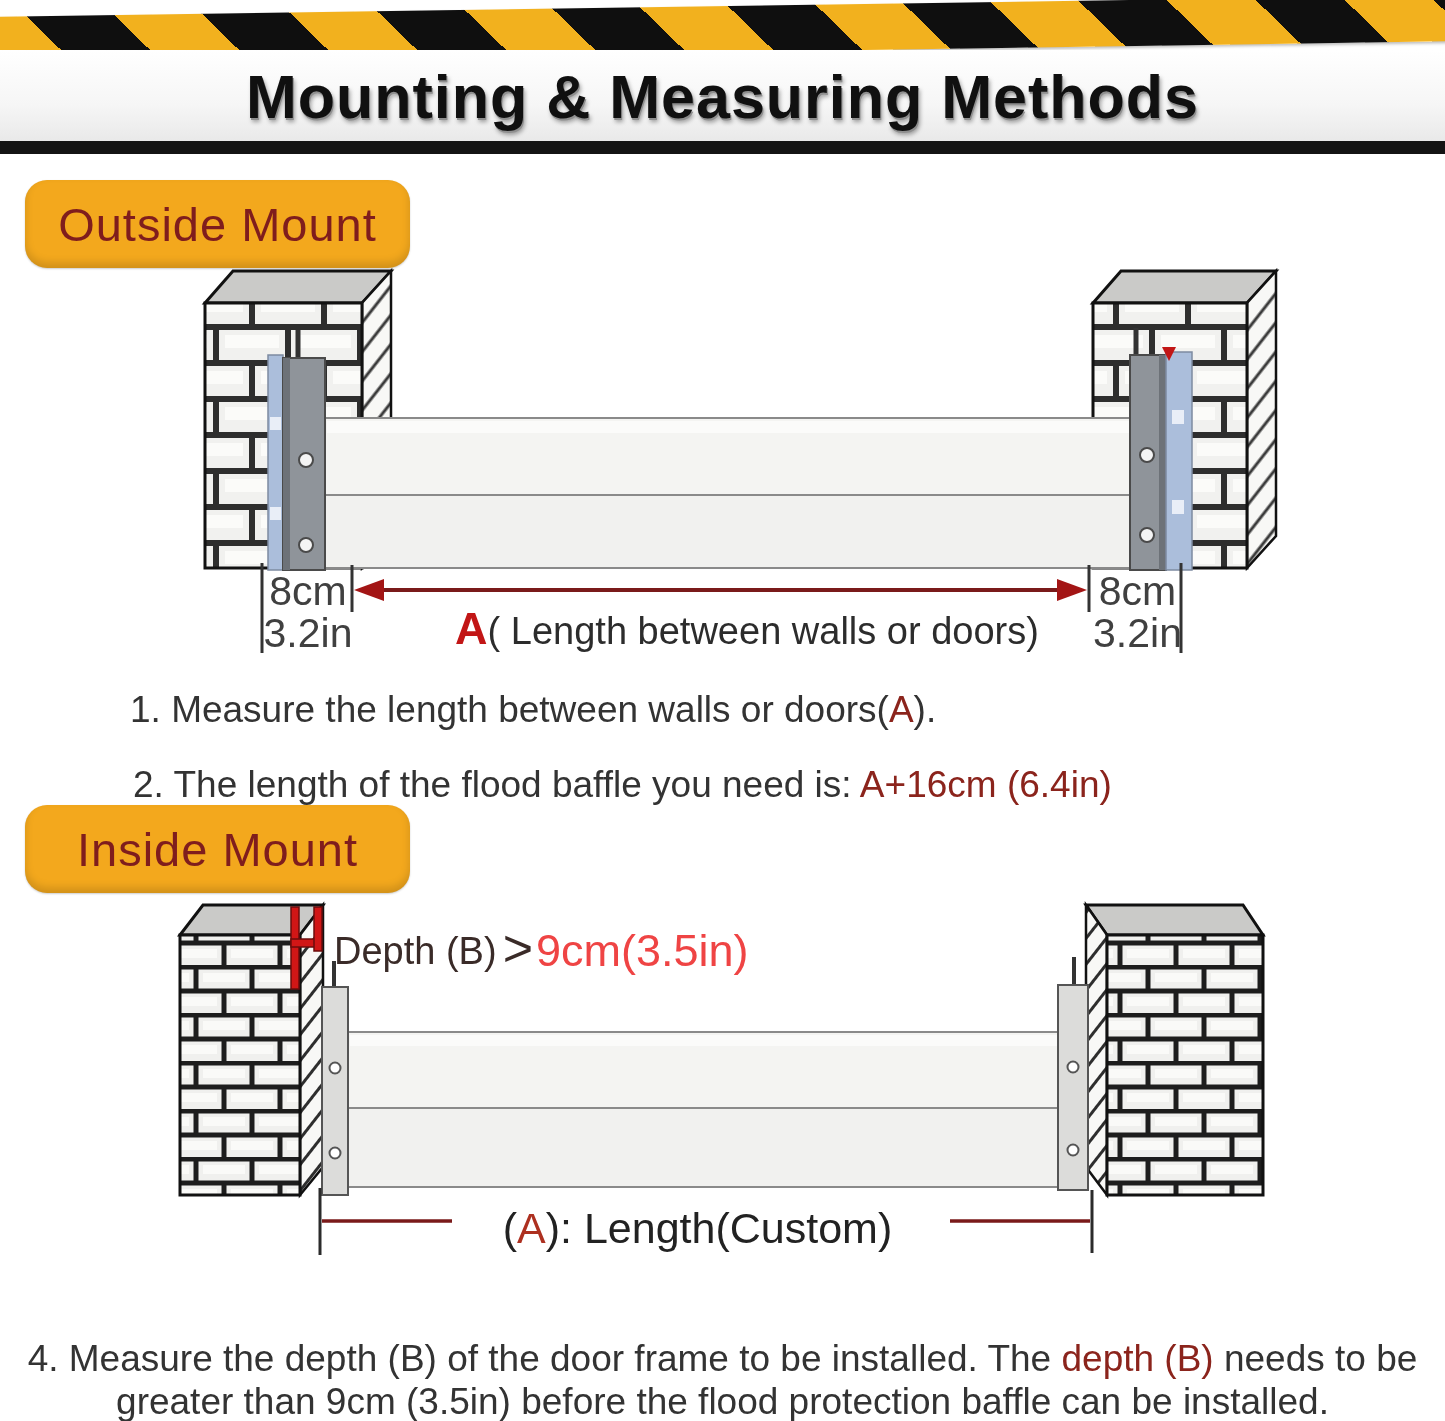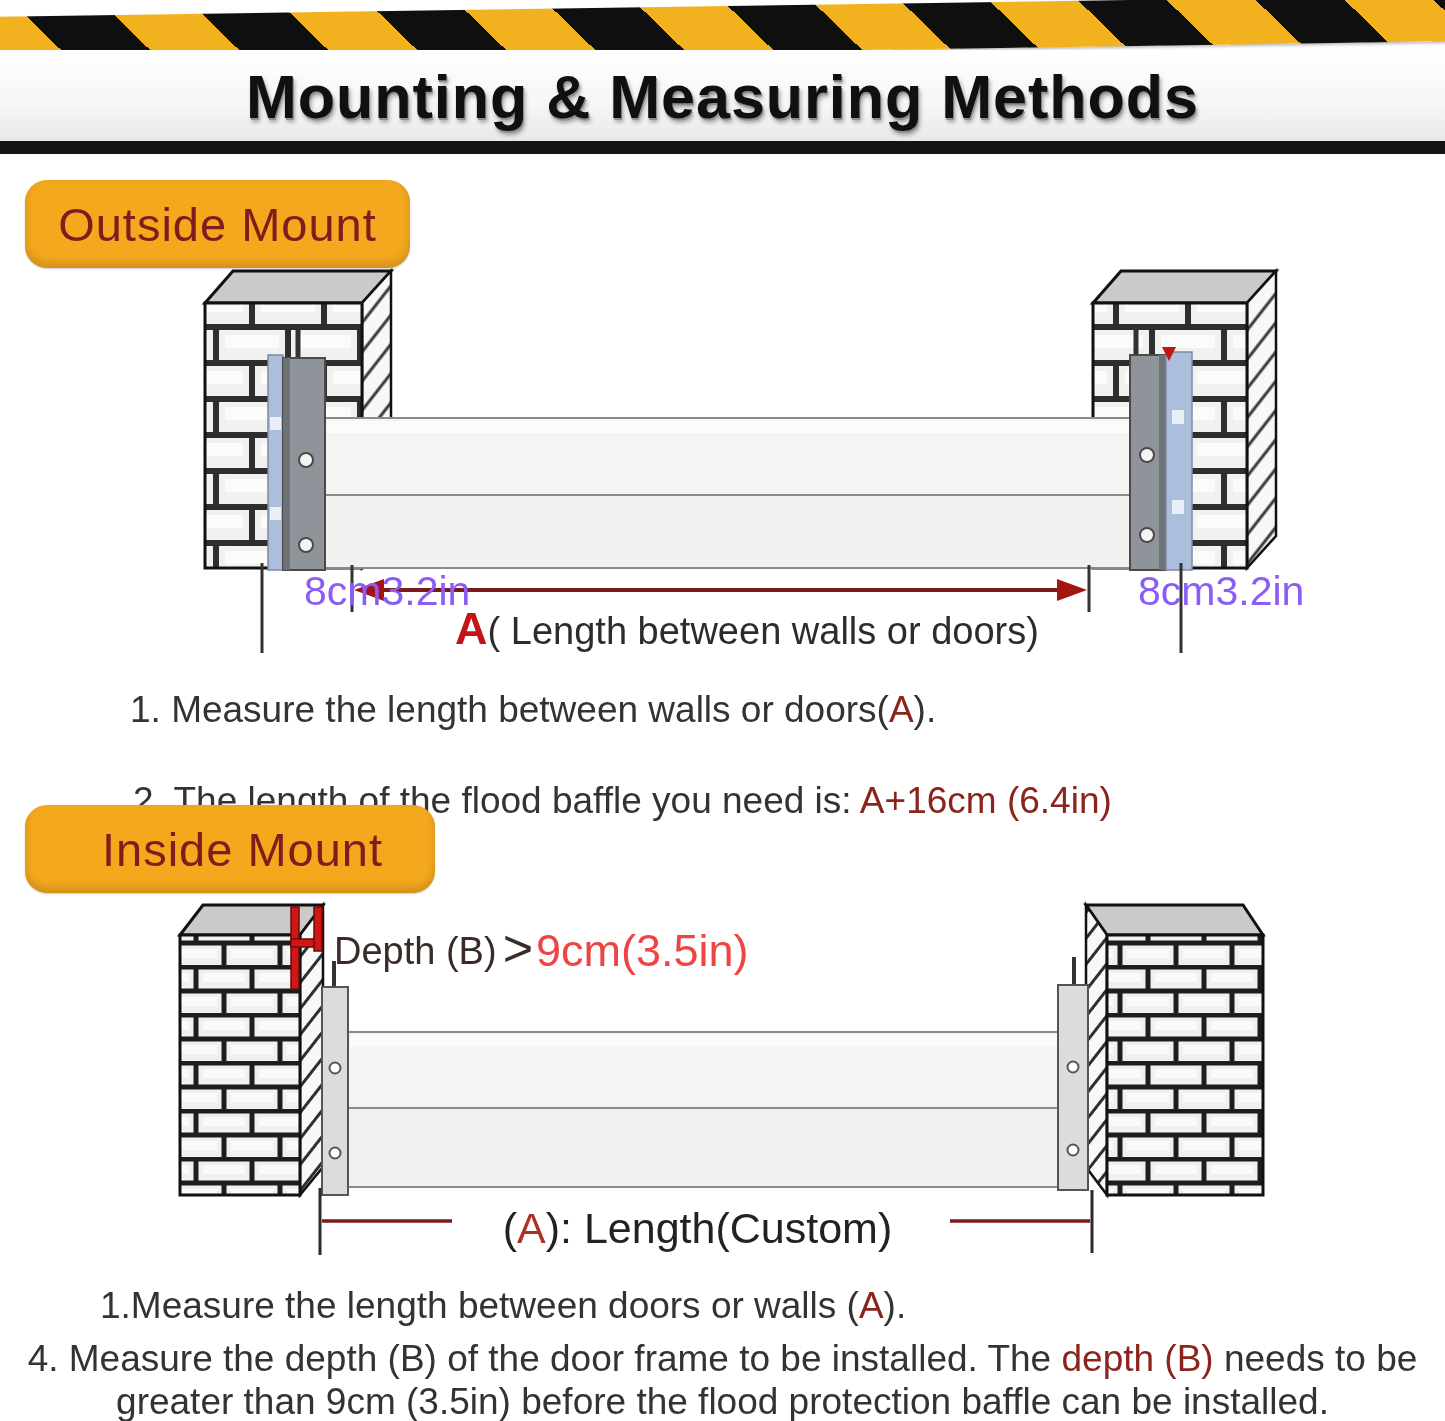--- a/index.html
+++ b/index.html
@@ -26,25 +26,25 @@
   }
   .blackbar{position:absolute;top:141px;left:0;width:1445px;height:13px;background:#141414;}
   
   .badge{
     position:absolute;left:25px;width:385px;height:88px;background:#f3a81d;
     border-radius:22px;display:flex;align-items:center;justify-content:center;
     box-shadow:inset 0 -5px 8px rgba(0,0,0,.15), 0 1px 2px rgba(0,0,0,.2);
   }
   .badge span{font-size:47px;color:#7f1d1d;letter-spacing:1px;}
   #badge-outside{top:180px;}
-  #badge-inside{top:805px;padding-left:25px;}
+  #badge-inside{top:805px;}
   
   .diagram{position:absolute;left:0;}
   
-  .dim-col{position:absolute;display:flex;flex-direction:row;align-items:center;color:#8b5cf6;margin-left:48px;}
+  .dim-col{position:absolute;display:flex;flex-direction:column;align-items:center;color:#404040;}
   .dim-col span{font-size:41px;line-height:42px;}
   .span-label{position:absolute;left:397px;top:603px;width:700px;text-align:center;white-space:nowrap;color:#2c2c2c;font-size:38px;}
   .span-label .em-a{color:#c21616;font-weight:700;font-size:45px;}
   .steps{position:absolute;font-size:37px;color:#333;white-space:nowrap;}
   .steps .maroon{color:#8b241c;}
   .depth-label{position:absolute;left:334px;top:918px;white-space:nowrap;display:flex;align-items:center;}
   .depth-label .d1{font-size:38px;color:#3a2b28;}
   .depth-label .gt{font-size:52px;color:#3a2b28;margin:0 3px 6px 6px;}
   .depth-label .d2{font-size:45px;color:#ef4444;}
   .len-label{position:absolute;left:435px;top:1204px;width:525px;text-align:center;white-space:nowrap;font-size:43px;color:#222;}
@@ -143,21 +143,21 @@
   <div class="dim-col" style="left:1090px;top:570px;width:95px;">
     <span>8cm</span>
     <span>3.2in</span>
   </div>
   <div class="span-label">
     <span class="em-a">A</span><span>( Length between walls or doors)</span>
   </div>
   <div class="steps" style="left:130px;top:689px;">
     <span>1. Measure the length between walls or doors(</span><span class="maroon">A</span><span>).</span>
   </div>
-  <div class="steps" style="left:133px;top:780px;">
+  <div class="steps" style="left:133px;top:764px;">
     <span>2. The length of the flood baffle you need is: </span><span class="maroon">A+16cm (6.4in)</span>
   </div>
 
   <div class="badge" id="badge-inside">
     <span>Inside Mount</span>
   </div>
 
   <svg class="diagram" style="top:895px" width="1445" height="365" viewBox="0 0 1445 365">
     <defs>
       <pattern id="brickB" width="56" height="48" patternUnits="userSpaceOnUse">
@@ -222,20 +222,17 @@
   </svg>
 
   <div class="depth-label">
     <span class="d1">Depth (B) </span>
     <span class="gt">&gt;</span>
     <span class="d2">9cm(3.5in)</span>
   </div>
   <div class="len-label">
     <span>(</span><span class="em-a">A</span><span>)</span><span>: Length(Custom)</span>
   </div>
-  <div class="para" style="left:100px;top:1285px;white-space:nowrap;">
-    <span>1.Measure the length between doors or walls (</span><span class="maroon" style="color:#8b241c">A</span><span>).</span>
-  </div>
   <div class="para" id="inside-step2">
     <span>4. Measure the depth (B) of the door frame to be installed. The </span><span style="color:#8b241c">depth (B)</span><span> needs to be greater than 9cm (3.5in) before the flood protection baffle can be installed.</span>
   </div>
 
 </div>
 
 </body></html>

